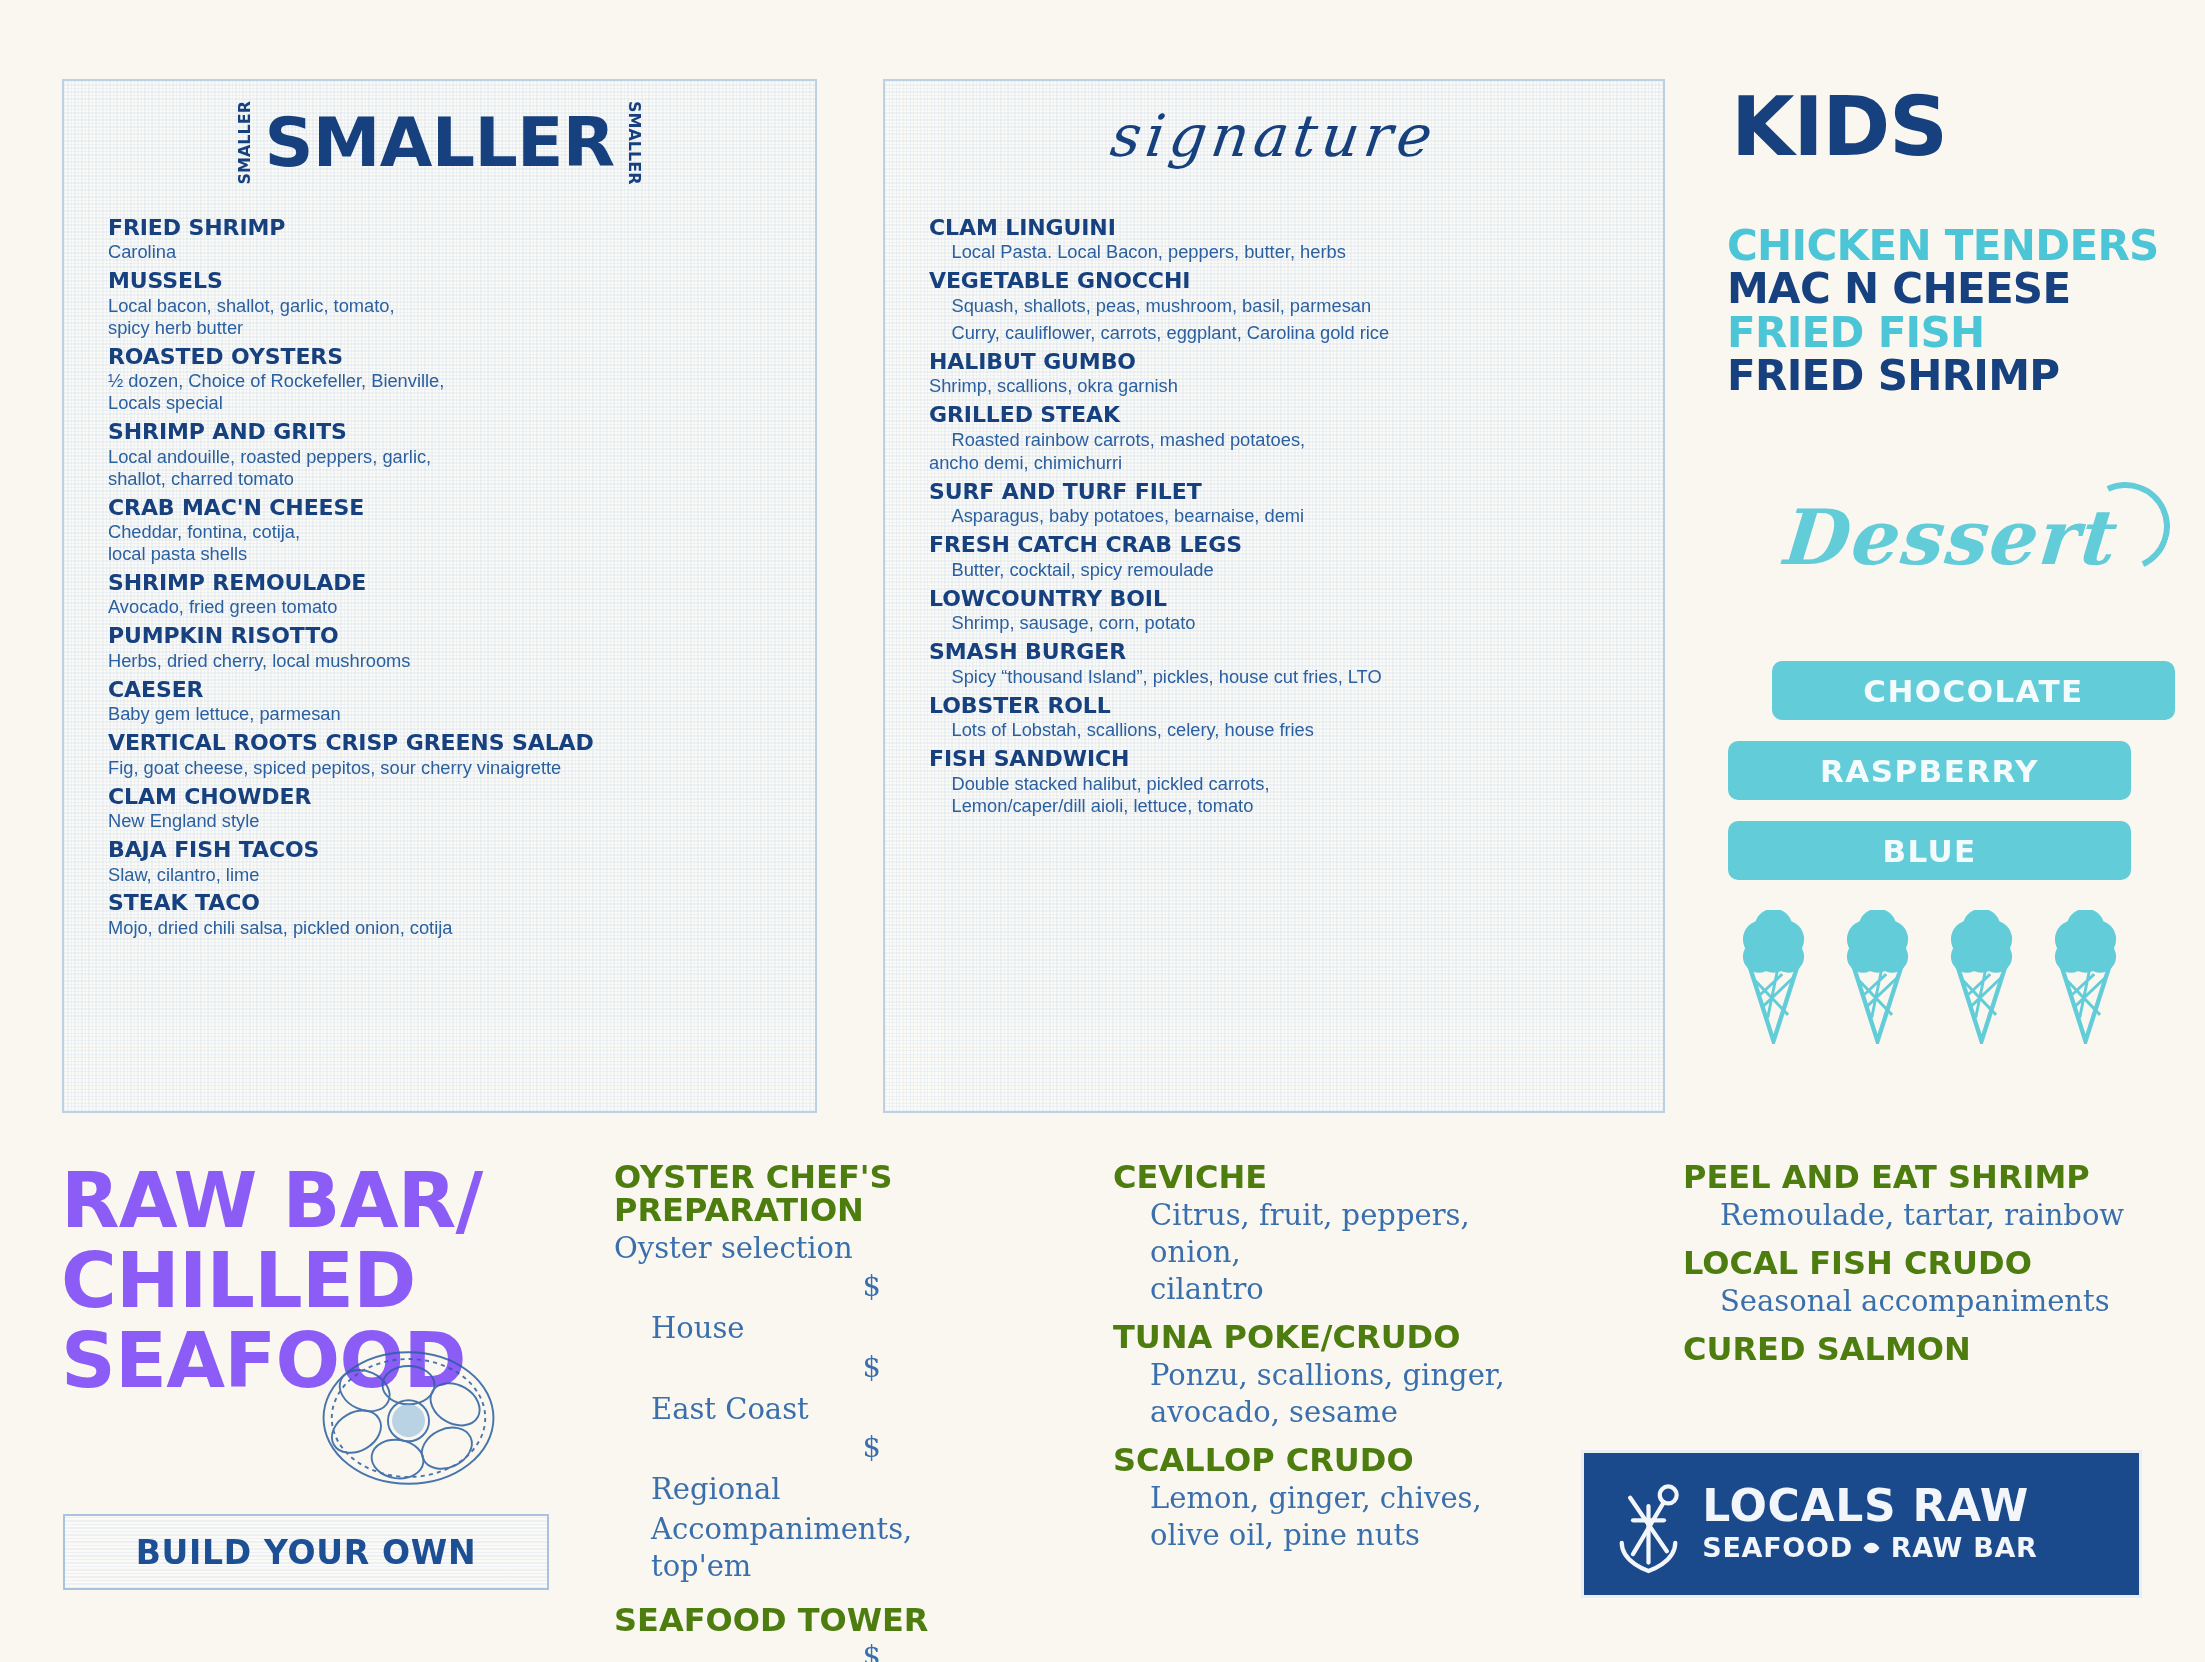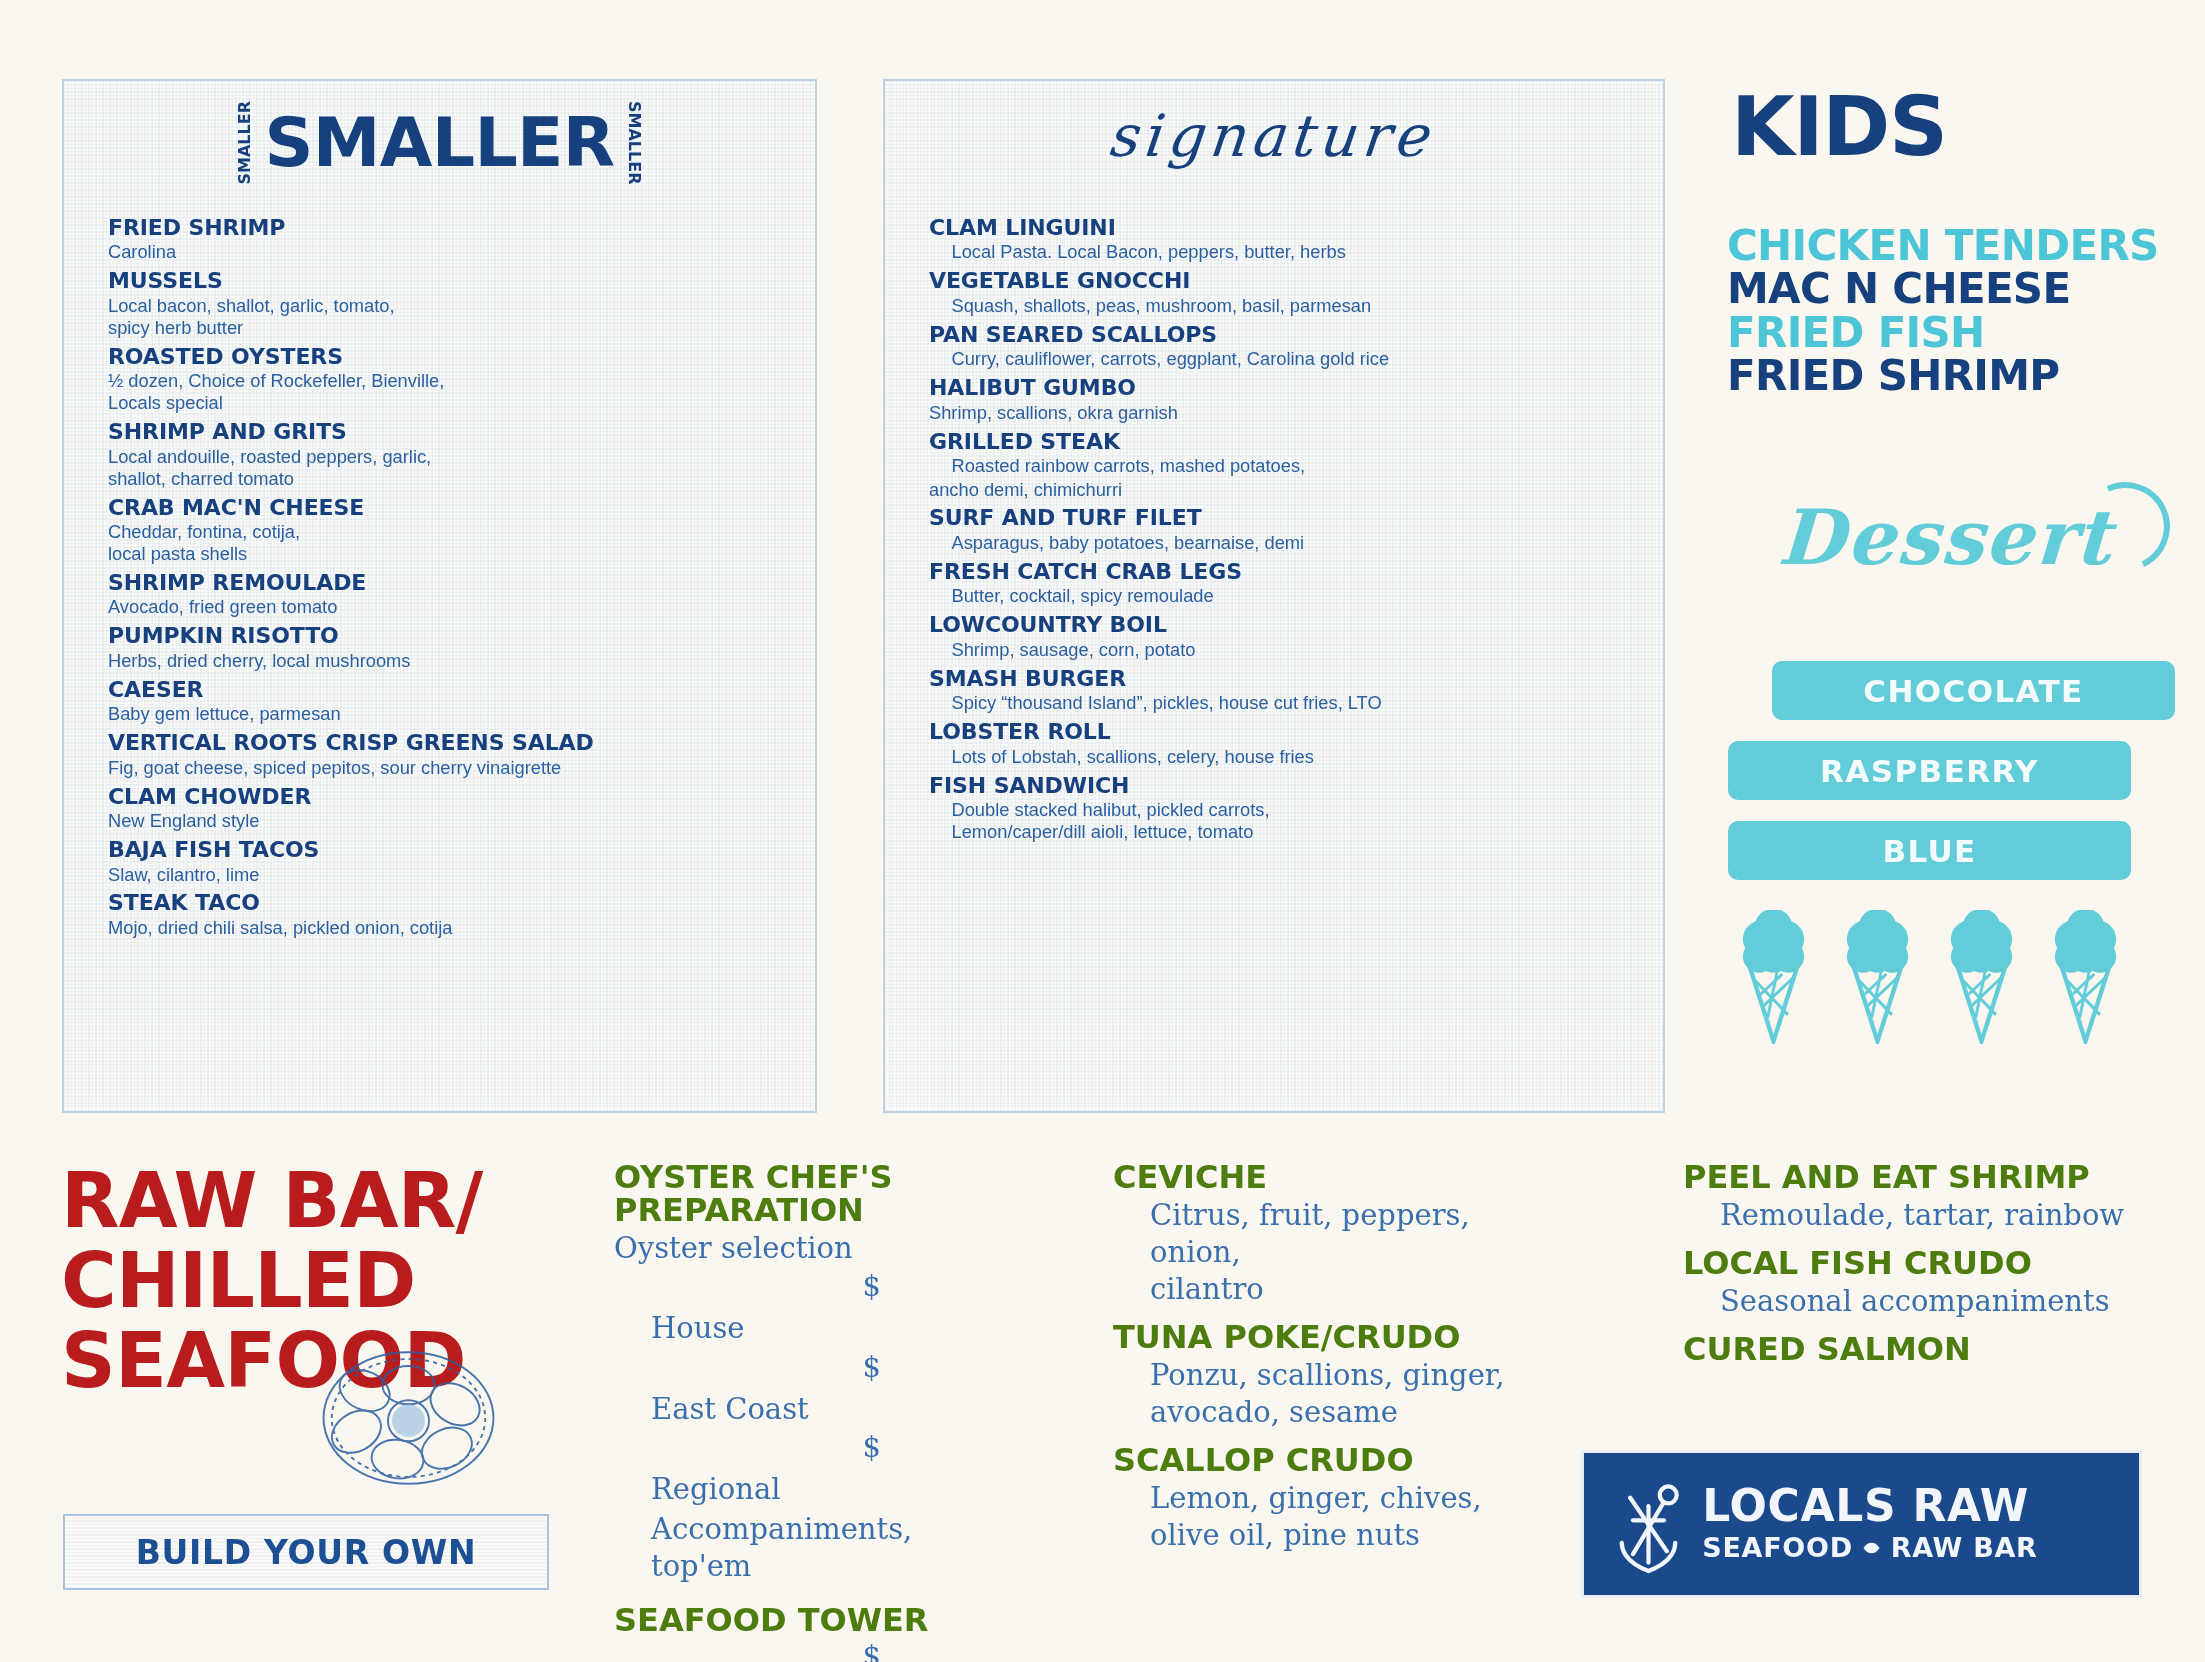--- a/index.html
+++ b/index.html
@@ -193,21 +193,21 @@
 
   
   .rawbar-title {
     position: absolute;
     left: 61px;
     top: 1161px;
     font-family: "DejaVu Sans", sans-serif;
     font-weight: 700;
     font-size: 76px;
     line-height: 1.05;
-    color: #b91c1c;
+    color: #8b5cf6;
     letter-spacing: -0.7px;
   }
   .oyster-art {
     position: absolute;
     left: 310px;
     top: 1344px;
     width: 197px;
     height: 148px;
     opacity: 0.85;
   }
@@ -380,21 +380,20 @@
     <div class="list list-signature">
       <div class="item">
         <div class="item-name">CLAM LINGUINI</div>
         <div class="item-desc">Local Pasta. Local Bacon, peppers, butter, herbs</div>
       </div>
       <div class="item">
         <div class="item-name">VEGETABLE GNOCCHI</div>
         <div class="item-desc">Squash, shallots, peas, mushroom, basil, parmesan</div>
       </div>
       <div class="item">
-        <div class="item-name">PAN SEARED SCALLOPS</div>
         <div class="item-desc">Curry, cauliflower, carrots, eggplant, Carolina gold rice</div>
       </div>
       <div class="item">
         <div class="item-name">HALIBUT GUMBO</div>
         <div class="item-desc nopad">Shrimp, scallions, okra garnish</div>
       </div>
       <div class="item">
         <div class="item-name">GRILLED STEAK</div>
         <div class="item-desc">Roasted rainbow carrots, mashed potatoes,</div>
         <div class="item-desc nopad">ancho demi, chimichurri</div>

